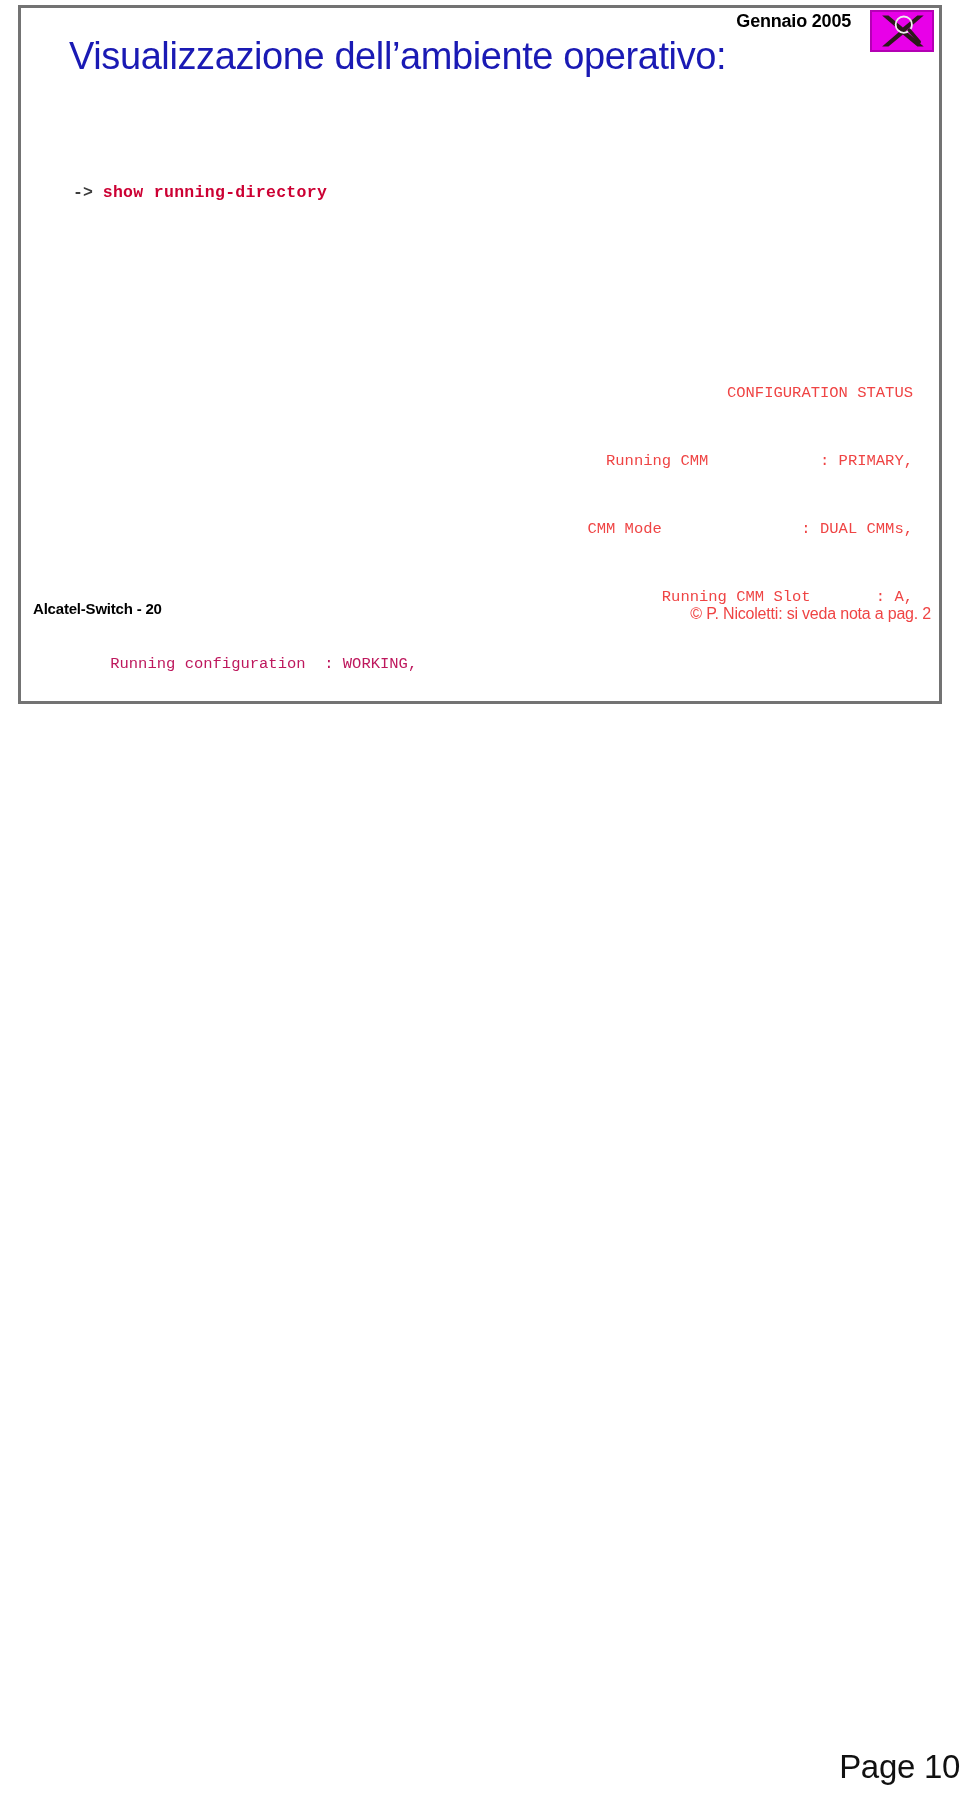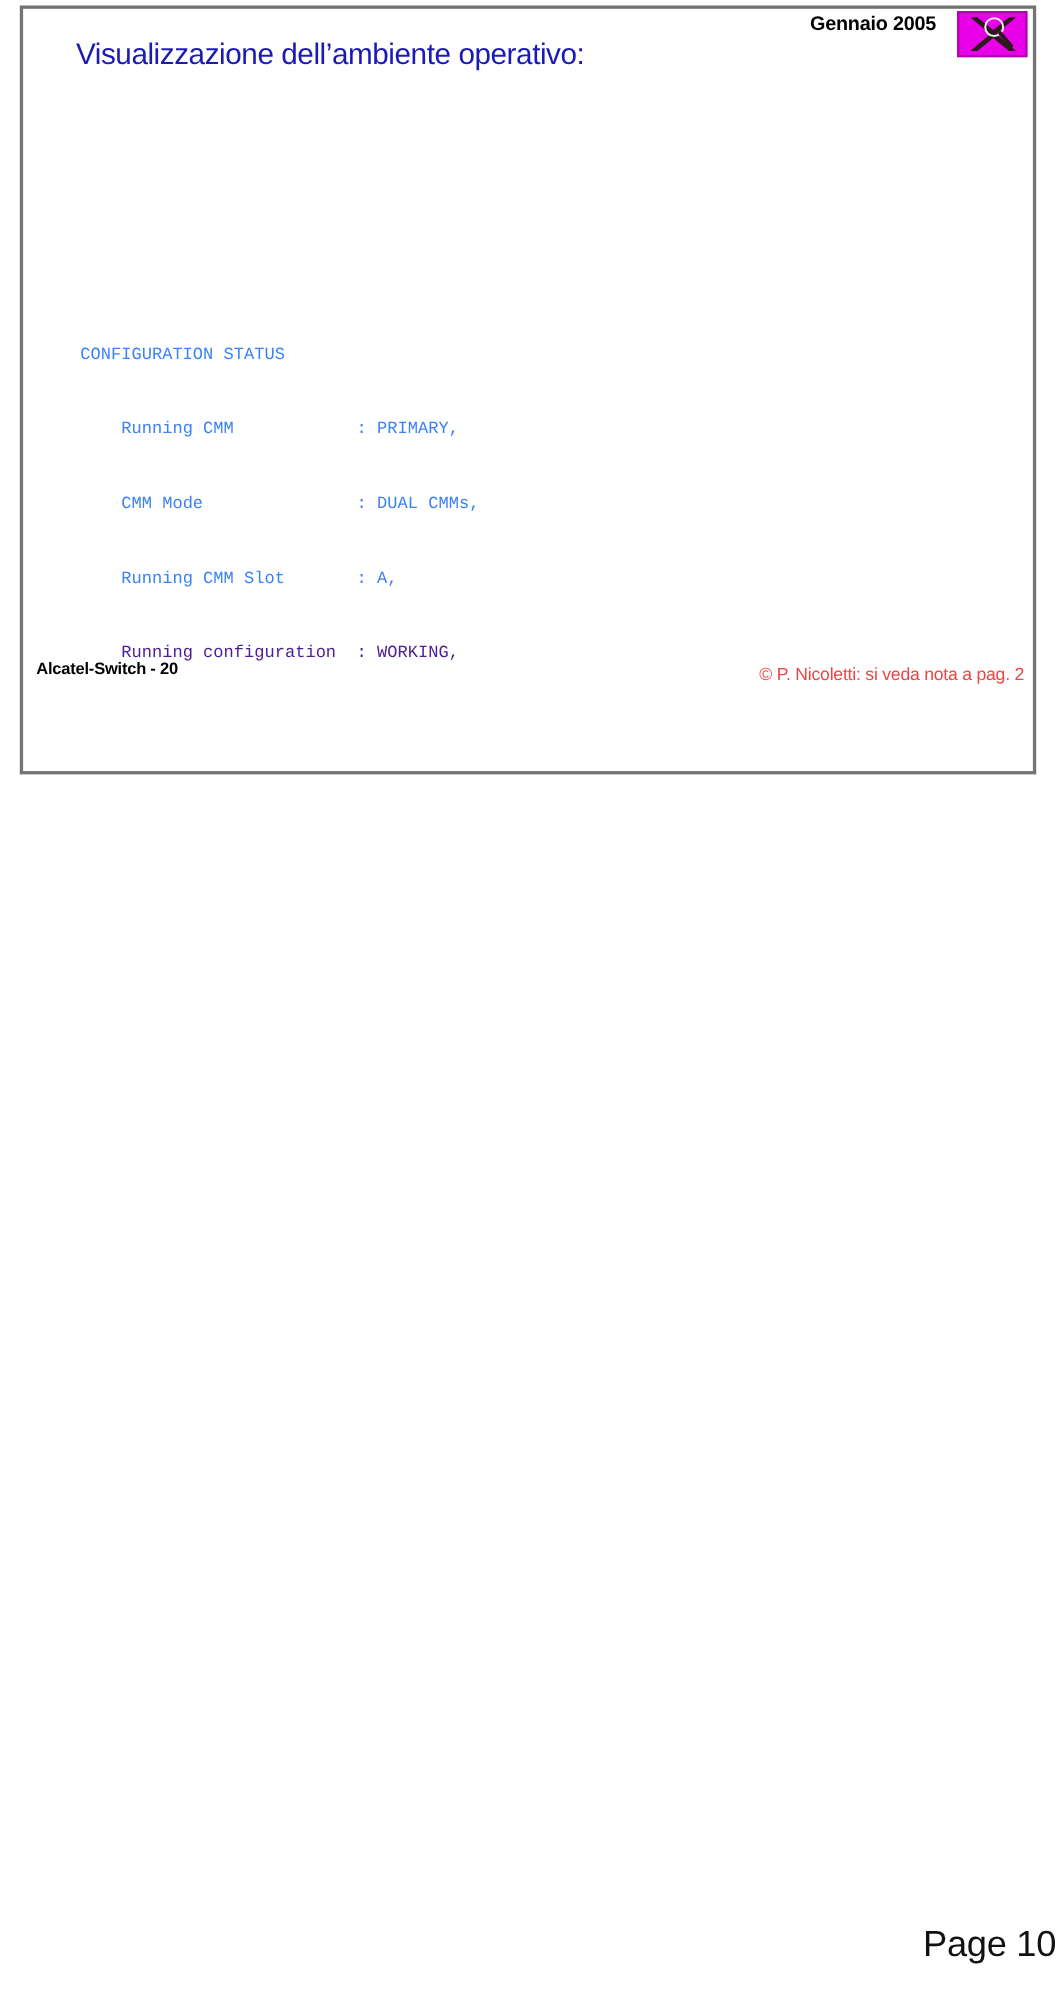--- a/index.html
+++ b/index.html
@@ -58,43 +58,43 @@
   }
   #logo svg { display: block; width: 100%; height: 100%; }
 
   
   #title {
     position: absolute;
     left: 48px;
     top: 26px;
     width: 840px;
     color: #1a1ab4;
-    font-size: 27px;
+    font-size: 38px;
     line-height: 1.18;
     font-weight: normal;
     letter-spacing: -0.4px;
   }
 
   
   #terminal {
     position: absolute;
     left: 52px;
     top: 127px;
     width: 840px;
     font-family: "Liberation Mono", "DejaVu Sans Mono", monospace;
     font-size: 15.5px;
     line-height: 22.6px;
     white-space: pre;
   }
   .cmdline { font-size: 16.5px; line-height: 26px; }
   .arrow  { color: #3d3d3d; font-weight: bold; }
   .cmd    { color: #cc0033; font-weight: bold; letter-spacing: 0.3px; }
 
-  .out { color: #3b82f6; }
-  .out-blue { color: #4c1d95; }
+  .out { color: #ef4444; text-align: right; }
+  .out-blue { color: #be185d; }
   .row { display: block; }
   .lbl { display: inline-block; }
   .sect { display: block; }
   .gap18 { display: block; height: 18px; }
 
   
   #footer-left {
     position: absolute;
     left: 12px;
     bottom: 84px;
@@ -140,20 +140,21 @@
         <line x1="40" y1="20" x2="51" y2="33" stroke="#2b1a1a" stroke-width="4" stroke-linecap="round"></line>
       </svg>
     </div>
   </div>
 
   <div id="title">
     <div>Visualizzazione dell’ambiente operativo:</div>
   </div>
 
   <div id="terminal">
+    <div class="cmdline"><span class="arrow">-&gt;</span> <span class="cmd">show running-directory</span></div>
 
     <div class="gap18"></div>
 
     
     <div class="sect out">CONFIGURATION STATUS</div>
     <div class="row out">    <span class="lbl">Running CMM</span><span>            </span><span>:</span> <span>PRIMARY,</span></div>
     <div class="row out">    <span class="lbl">CMM Mode</span><span>               </span><span>:</span> <span>DUAL CMMs,</span></div>
     <div class="row out">    <span class="lbl">Running CMM Slot</span><span>       </span><span>:</span> <span>A,</span></div>
     <div class="row out-blue">    <span class="lbl">Running configuration</span><span>  </span><span>:</span> <span>WORKING,</span></div>
     

